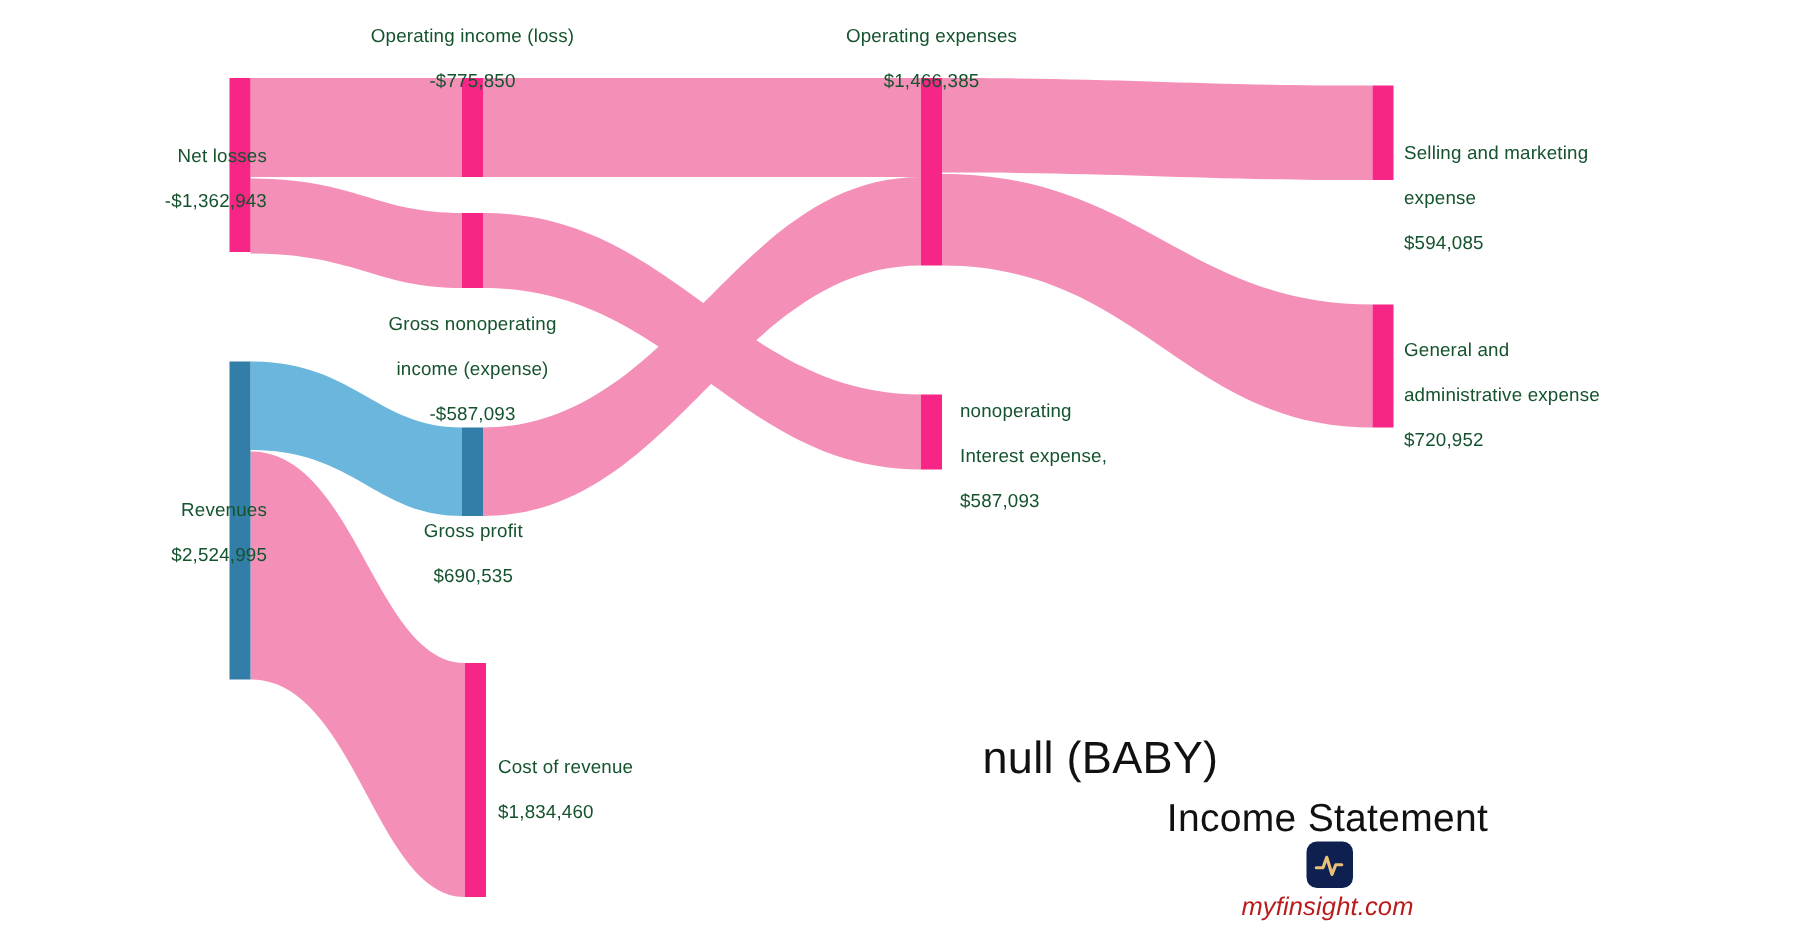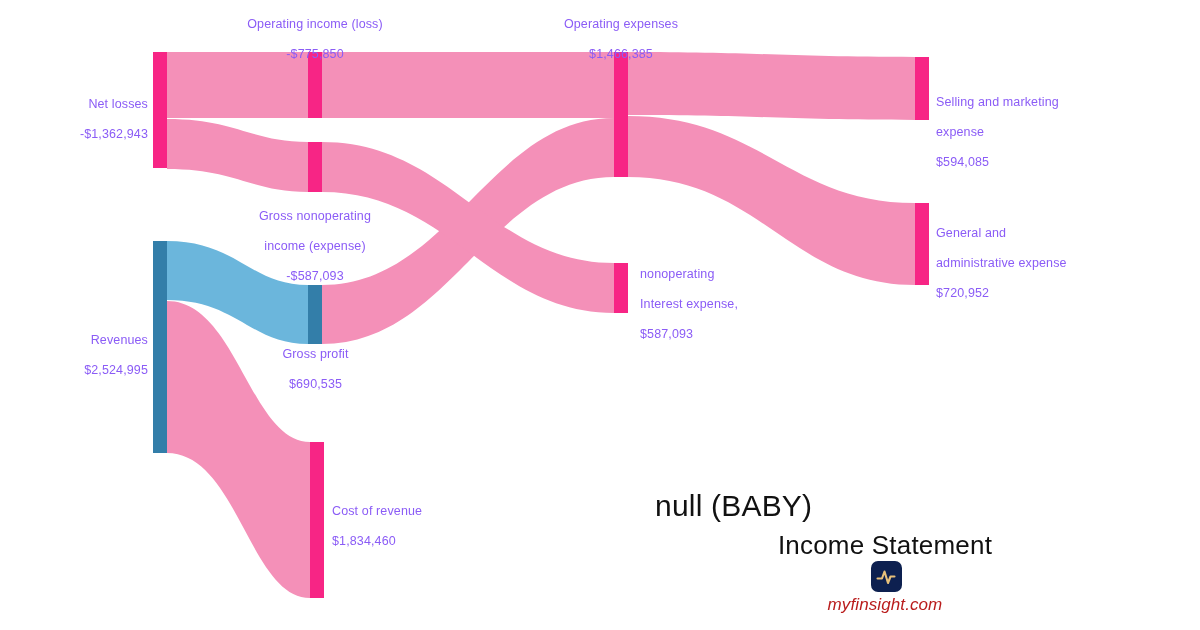--- a/index.html
+++ b/index.html
@@ -24,26 +24,26 @@
     position: absolute;
     left: 0;
     top: 0;
     width: 1200px;
     height: 630px;
   }
   .node-label {
     position: absolute;
     font-size: 12.5px;
     line-height: 15px;
-    color: #8b5cf6;
+    color: #14532d;
     white-space: pre-line;
     letter-spacing: 0.01em;
   }
   .lbl-right { text-align: left; }
-  .lbl-left  { text-align: right; }
+  .lbl-left  { text-align: right; padding-left: 30px; }
   .lbl-center{ text-align: center; }
 
   #footer {
     position: absolute;
     left: 655px;
     top: 487px;
     width: 460px;
   }
   #company-name {
     font-size: 30px;

